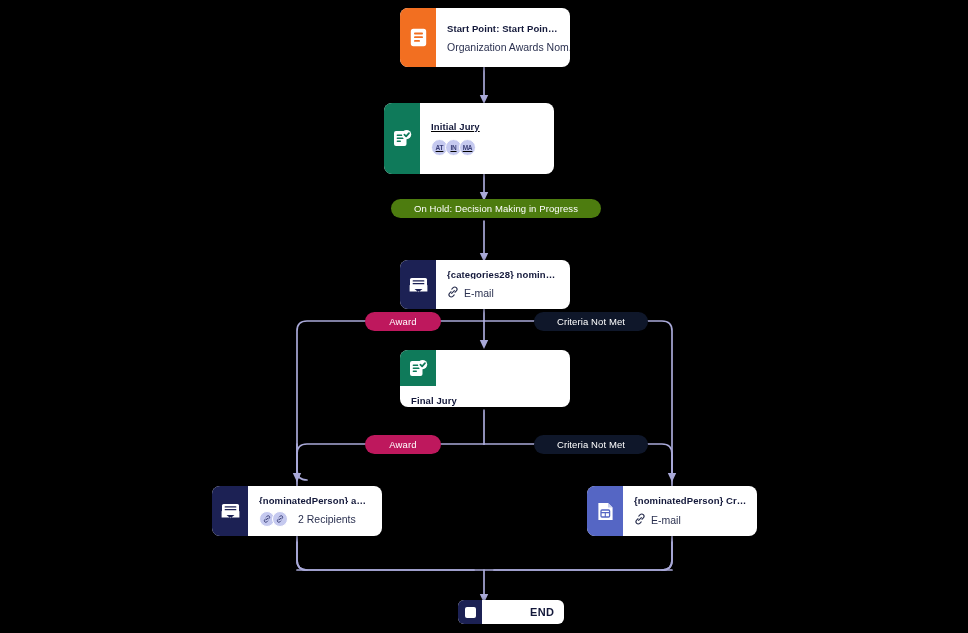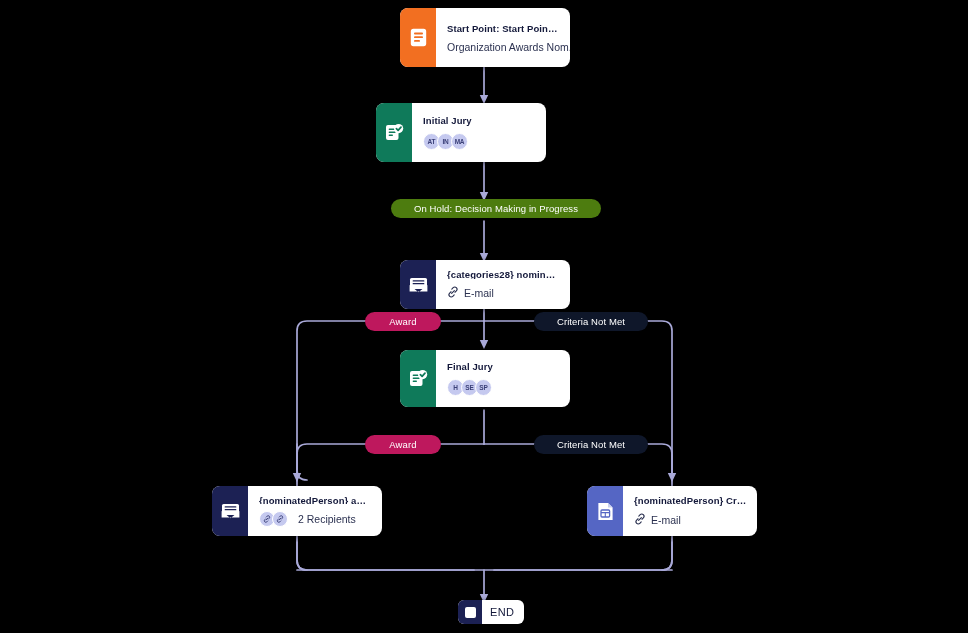--- a/index.html
+++ b/index.html
@@ -155,23 +155,24 @@
   .end-square i {
     display: block;
     width: 11px;
     height: 11px;
     background: #ffffff;
     border-radius: 2px;
   }
   .end-label {
     padding: 0 10px 0 8px;
     font-size: 11px;
-    font-weight: normal;
+    font-weight: bold;
     color: #13183a;
     letter-spacing: 0.3px;
+    margin-left: 40px;
   }
 </style>
 </head>
 <body>
 
 <div id="canvas">
 
   <svg id="edges" viewBox="0 0 968 633" xmlns="http://www.w3.org/2000/svg">
     <defs>
       <marker id="arrow" markerWidth="7" markerHeight="7" refX="3.2" refY="3" orient="auto" markerUnits="strokeWidth">
@@ -222,21 +223,21 @@
       </svg>
     </div>
     <div class="node-body">
       <div class="node-title">Start Point: Start Point: Mem...</div>
       <div class="node-sub">
         <span class="sub-text">Organization Awards Nom...</span>
       </div>
     </div>
   </div>
 
-  <div class="node" style="left:376px; top:103px; width:170px; height:59px;">
+  <div class="node" style="left:384px; top:103px; width:170px; height:71px;text-decoration:underline;">
     <div class="node-icon rail-green">
       <svg width="19" height="19" viewBox="0 0 19 19" xmlns="http://www.w3.org/2000/svg">
         <rect x="1" y="2" width="12.5" height="15" rx="2" fill="#ffffff"></rect>
         <rect x="3.6" y="5.6" width="7" height="1.5" rx="0.75" fill="#0f7a5a"></rect>
         <rect x="3.6" y="8.6" width="7" height="1.5" rx="0.75" fill="#0f7a5a"></rect>
         <rect x="3.6" y="11.6" width="4.4" height="1.5" rx="0.75" fill="#0f7a5a"></rect>
         <circle cx="13.6" cy="5.6" r="4.6" fill="#ffffff"></circle>
         <path d="M11.4,5.7 L13.1,7.4 L16,4.1" stroke="#0f7a5a" stroke-width="1.7" fill="none" stroke-linecap="round" stroke-linejoin="round"></path>
       </svg>
     </div>
@@ -271,21 +272,21 @@
           </svg>
         </span>
         <span class="sub-text">E-mail</span>
       </div>
     </div>
   </div>
 
   <div class="pill pill-award" style="left:365px; top:312px; width:52px;">Award</div>
   <div class="pill pill-reject" style="left:534px; top:312px; width:90px;">Criteria Not Met</div>
 
-  <div class="node" style="left:400px; top:350px; width:170px; height:57px;">
+  <div class="node" style="left:400px; top:350px; width:170px; height:57px;flex-direction:column;">
     <div class="node-icon rail-green">
       <svg width="19" height="19" viewBox="0 0 19 19" xmlns="http://www.w3.org/2000/svg">
         <rect x="1" y="2" width="12.5" height="15" rx="2" fill="#ffffff"></rect>
         <rect x="3.6" y="5.6" width="7" height="1.5" rx="0.75" fill="#0f7a5a"></rect>
         <rect x="3.6" y="8.6" width="7" height="1.5" rx="0.75" fill="#0f7a5a"></rect>
         <rect x="3.6" y="11.6" width="4.4" height="1.5" rx="0.75" fill="#0f7a5a"></rect>
         <circle cx="13.6" cy="5.6" r="4.6" fill="#ffffff"></circle>
         <path d="M11.4,5.7 L13.1,7.4 L16,4.1" stroke="#0f7a5a" stroke-width="1.7" fill="none" stroke-linecap="round" stroke-linejoin="round"></path>
       </svg>
     </div>

